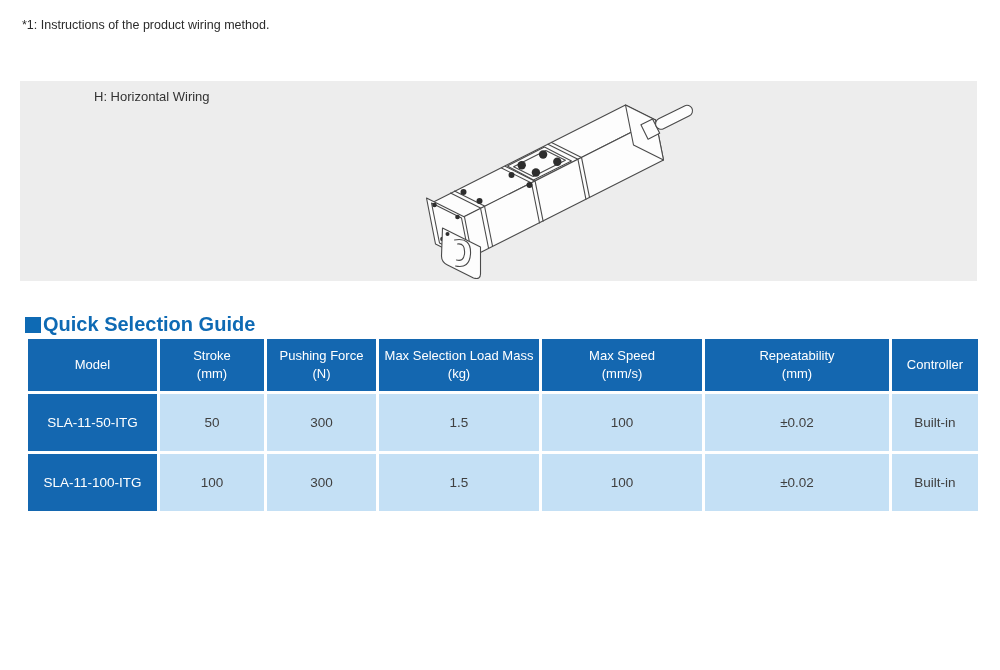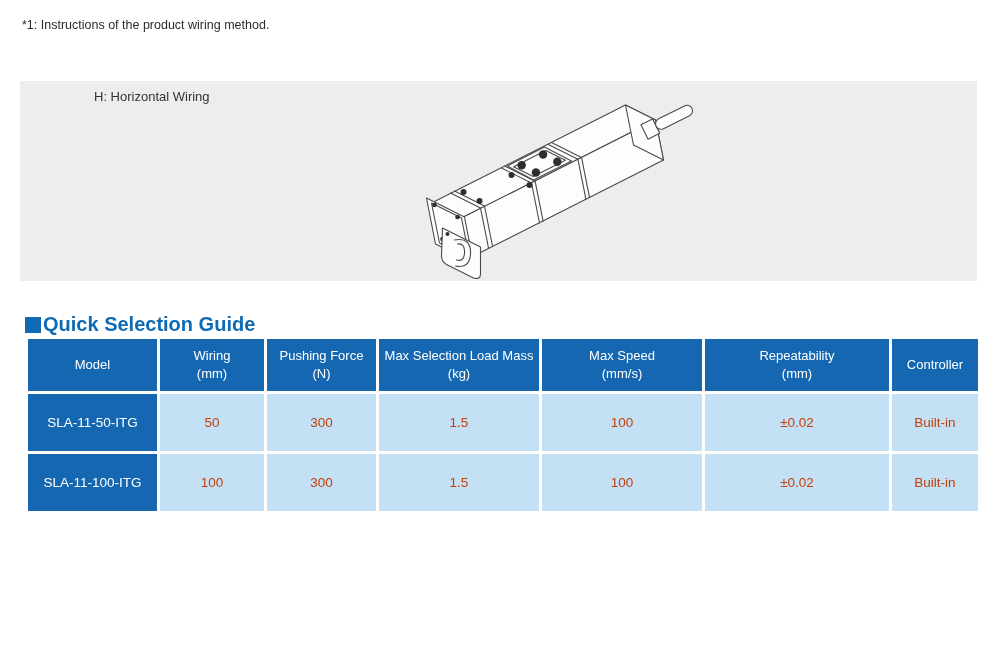--- a/index.html
+++ b/index.html
@@ -14,21 +14,21 @@
   .panel svg{position:absolute;left:0;top:0;width:100%;height:100%;}
 
   .section-title{position:absolute;left:25px;top:301px;display:flex;align-items:center;
                  font-size:20px;font-weight:bold;color:var(--title_blue,#0e6ab4);margin-top:12px;}
   .sq{display:inline-block;width:16px;height:16px;background:var(--title_blue,#0e6ab4);margin-right:2px;}
 
   table.spec{position:absolute;left:25px;top:336px;width:953px;border-collapse:collapse;table-layout:fixed;}
   table.spec th, table.spec td{border:3px solid #fff;text-align:center;vertical-align:middle;padding:0 2px;}
   table.spec th{background:var(--accent_blue,#1467b0);color:#fff;font-weight:normal;
                 font-size:13px;height:52px;line-height:1.35;}
-  table.spec td{background:var(--light_blue,#c4e0f5);color:#c2410c;font-size:13.5px;height:57px;}
+  table.spec td{background:var(--light_blue,#c4e0f5);color:#404040;font-size:13.5px;height:57px;}
   table.spec td.model{background:var(--accent_blue,#1467b0);color:#fff;}
   .th-line{display:block;white-space:nowrap;}
 
   svg .ln{fill:none;stroke:#4a4a4a;stroke-width:1.1;stroke-linejoin:round;stroke-linecap:round;}
   svg .face{fill:#fdfdfd;stroke:#4a4a4a;stroke-width:1.1;stroke-linejoin:round;}
   svg .dot{fill:#2e2e2e;stroke:none;}
 </style>
 </head>
 <body>
 
@@ -119,21 +119,21 @@
         <col style="width:187px">
         <col style="width:89px">
     </colgroup>
     <thead>
       <tr>
         <th>
           <span class="th-line">Model</span>
           <span class="th-line"></span>
         </th>
         <th>
-          <span class="th-line">Wiring</span>
+          <span class="th-line">Stroke</span>
           <span class="th-line">(mm)</span>
         </th>
         <th>
           <span class="th-line">Pushing Force</span>
           <span class="th-line">(N)</span>
         </th>
         <th>
           <span class="th-line">Max Selection Load Mass</span>
           <span class="th-line">(kg)</span>
         </th>

